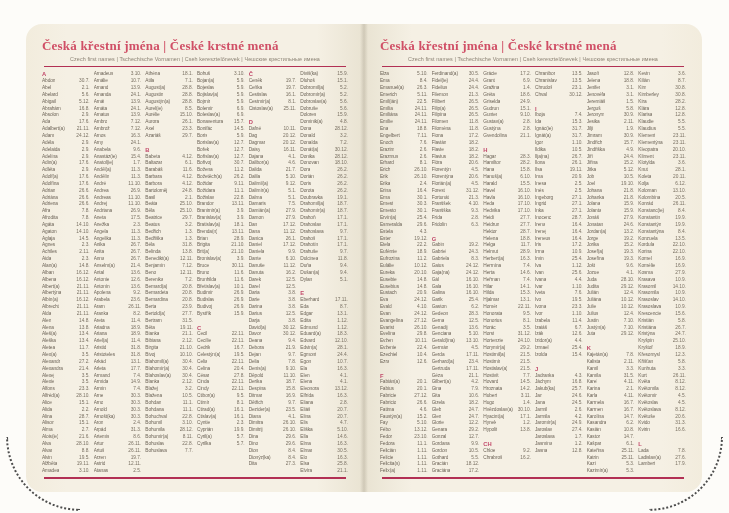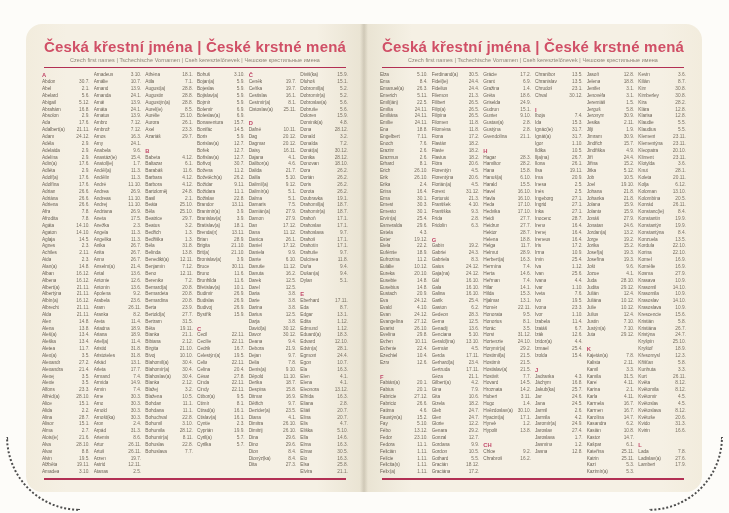--- a/index.html
+++ b/index.html
@@ -6,21 +6,21 @@
     font-family:"Liberation Sans","DejaVu Sans",sans-serif;-webkit-text-size-adjust:none;}
   .book{position:absolute;left:26px;top:24px;width:676px;height:468px;display:flex;}
   .page{width:338px;height:468px;background:#f4efe2;position:relative;box-sizing:border-box;
     padding:12px 16px 0 16px;}
   .page.left{border-radius:16px 0 0 16px;
     background:linear-gradient(to right,#f2ecdd 0%,#f5f0e4 12%,#f5f0e4 86%,#e9e3d2 100%);}
   .page.right{border-radius:0 16px 16px 0;
     background:linear-gradient(to left,#f2ecdd 0%,#f5f0e4 12%,#f5f0e4 86%,#e9e3d2 100%);}
   .spine{position:absolute;left:334px;top:0;width:8px;height:468px;
     background:linear-gradient(to right,rgba(90,80,60,0),rgba(90,80,60,.18),rgba(90,80,60,0));pointer-events:none;}
-  .ptitle{text-align:center;font-weight:bold;font-size:15px;letter-spacing:.2px;color:#d04f66;margin:2px 0 2px 0;}
+  .ptitle{font-weight:bold;font-size:13px;letter-spacing:.2px;color:#d04f66;margin:2px 0 2px 0;font-family:Liberation Serif, serif;}
   .psub{text-align:center;font-size:5.4px;color:#8b8274;letter-spacing:.1px;margin-bottom:4px;white-space:nowrap;}
   .rule{height:1.4px;background:#b23054;margin:0 2px;}
   .rule.bottom{margin-top:3px;}
   .cols{display:flex;gap:4px;margin-top:4px;height:403px;overflow:hidden;}
   .col{flex:1 1 0;min-width:0;}
   .row{display:flex;justify-content:space-between;font-size:4.8px;line-height:6.85px;
     color:#6e6559;white-space:nowrap;overflow:hidden;}
   .row .n{overflow:hidden;letter-spacing:-0.1px;}
   .row .d{color:#7a7163;padding-left:2px;}
   .row.blank{height:6.85px;}

